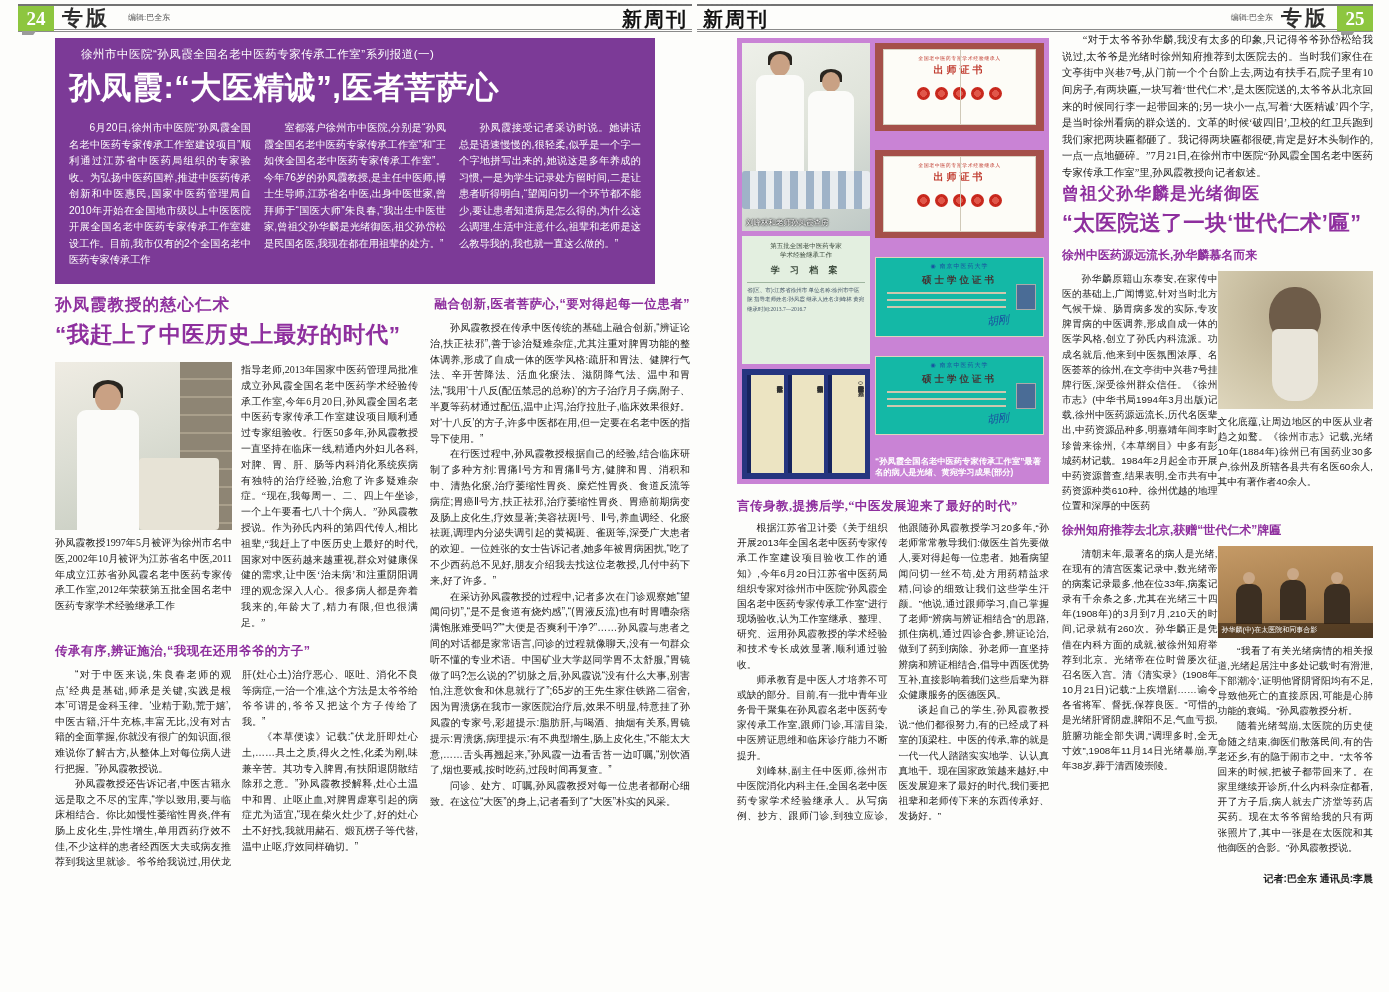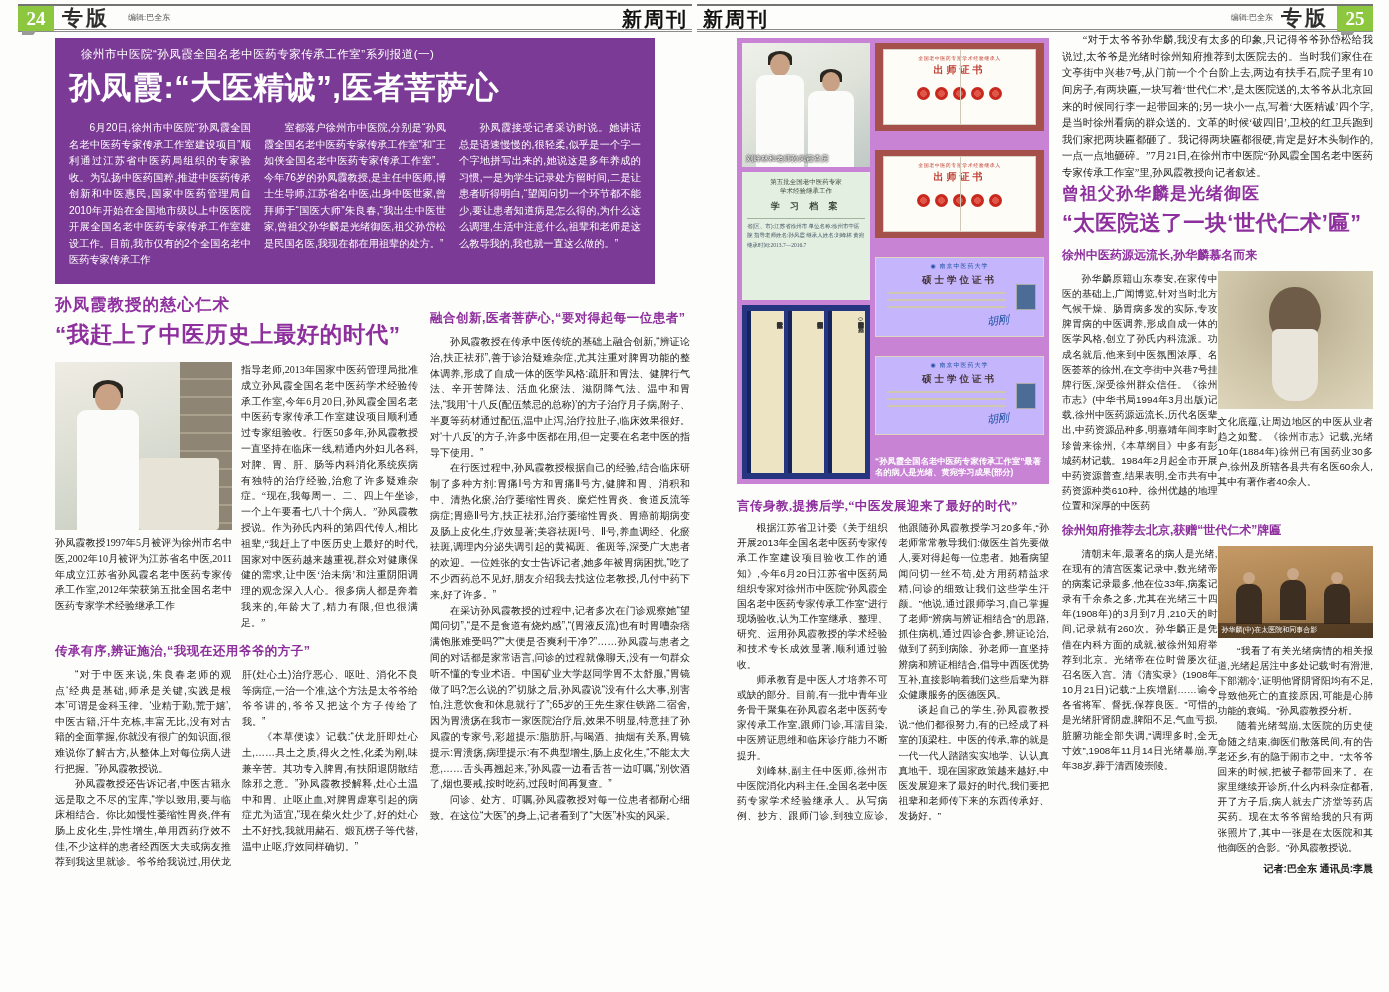--- a/index.html
+++ b/index.html
@@ -54,21 +54,21 @@
     height:326px; overflow:hidden; }
   .body2 p, .rblock p, .lb25 p { text-indent:2em; }
   .rblock { width:260px; }
   .rblock .flow { font-size:10px; line-height:1.58; text-align:justify; height:640px; overflow:hidden; }
 
   
   .gallery { position:absolute; left:40px; top:34px; width:312px; height:446px;
     background:#c983d5; padding:5px; display:flex; gap:5px; }
   .gal-l { width:128px; display:flex; flex-direction:column; gap:5px; }
   .gal-r { flex:1; display:flex; flex-direction:column; gap:19px; }
-  .ph-doctors { height:124px; position:relative; overflow:hidden;
+  .ph-doctors { height:188px; position:relative; overflow:hidden;
     background:linear-gradient(150deg,#eef0e9 0%,#dfe3da 50%,#bfc9c6 100%); }
   .ph-cap { position:absolute; left:4px; bottom:3px; color:#fff; font-size:7.5px;
     text-shadow:0 0 2px #000,0 0 2px #000; }
   .ph-archive { height:128px; background:#e3efe0; padding:6px 5px; text-align:center;
     font-family:"Liberation Serif",serif; color:#3c4a3c; overflow:hidden; }
   .ph-archive .a1 { font-size:6.5px; }
   .ph-archive .at { font-size:9px; letter-spacing:4px; margin:4px 0 5px; font-weight:bold; }
   .ph-archive .fm { font-size:5.5px; text-align:left; line-height:1.7; color:#456; border-top:1px solid #9fb59f; padding-top:3px; }
   .ph-binders { flex:1; background:#25357f; padding:6px 5px; display:flex; gap:4px; overflow:hidden; }
   .ph-binders span { flex:1; writing-mode:vertical-rl; font-size:6px; color:#333;
@@ -76,21 +76,21 @@
   .cert { height:98px; background:#a5504a; padding:6px 8px; }
   .cert .book { background:#fdfcf7; height:100%; border:1px solid #d8d2c2; position:relative;
     text-align:center; padding-top:5px; }
   .cert .book:before { content:""; position:absolute; left:50%; top:0; bottom:0; width:1px; background:#d0c9b8; }
   .cert .ch { font-size:5px; color:#c03c30; letter-spacing:.5px; }
   .cert .ct { font-size:10px; color:#c03c30; font-weight:bold; font-family:"Liberation Serif",serif;
     letter-spacing:3px; margin-top:2px; }
   .seals { display:flex; justify-content:center; gap:5px; margin-top:10px; }
   .seal { width:13px; height:13px; border-radius:50%;
     background:radial-gradient(circle,#e0574a 0 35%,#c8281d 36% 80%,#e8887e 81%); }
-  .degree { height:88px; background:#c4b5fd; border:1px solid #ddd5bd; padding:4px 7px; position:relative; }
+  .degree { height:88px; background:#14b8a6; border:1px solid #ddd5bd; padding:4px 7px; position:relative; }
   .degree .du { font-size:6px; color:#1a4fa0; text-align:center; letter-spacing:1px; }
   .degree .du:before { content:"◉ "; font-size:6px; }
   .degree .dt { font-size:9.5px; color:#433; font-weight:bold; text-align:center; letter-spacing:3px;
     font-family:"Liberation Serif",serif; margin-top:3px; }
   .degree .dphoto { position:absolute; right:7px; top:26px; width:20px; height:26px; background:#4a6c96; border:1px solid #aaa; }
   .degree .dsig { position:absolute; right:34px; bottom:8px; font-size:11px; color:#1a4fa0;
     font-style:italic; font-family:"Liberation Serif",serif; transform:rotate(-6deg); }
   .degree .dline { height:2px; background:#cfc7ae; margin:5px 30px 4px 4px; }
   .gal-caption { flex:1; color:#fff; font-size:8.3px; font-weight:bold; line-height:1.4; padding-top:2px; }
 
@@ -114,21 +114,21 @@
     width:52px; height:58px; border-radius:48%; background:#6e5c49; }
   .portrait .pbd { position:absolute; left:50%; top:58px; transform:translateX(-50%);
     width:46px; height:72px; border-radius:6px 6px 20px 20px; background:#e9e5da; }
   .groupphoto { width:100%; height:92px; position:relative; overflow:hidden; margin-bottom:5px;
     background:linear-gradient(170deg,#c59a66 0%,#a57d4e 60%,#7e5f3c 100%); }
   .gfig { position:absolute; bottom:14px; width:26px; height:40px; border-radius:10px 10px 0 0; background:#3c2f22; }
   .gfig:after { content:""; position:absolute; top:-12px; left:7px; width:12px; height:12px;
     border-radius:50%; background:#caa887; }
   .gcap { position:absolute; left:0; right:0; bottom:0; background:rgba(50,33,16,.6);
     color:#fff; font-size:7px; padding:2px 4px; }
-  .byline { text-align:right; font-size:10px; font-weight:bold; margin-top:6px; }
+  .byline { text-align:right; font-size:10px; font-weight:bold; margin-top:16px; }
 </style>
 </head>
 <body>
 
 <div class="page" id="p24">
   <div class="pg-header">
     <div class="numbox">24</div>
     <div class="seclabel">专版</div>
     <div class="editor">编辑:巴全东</div>
     <div class="masthead">
@@ -166,21 +166,21 @@
       </div>
       <div class="subhead">传承有序,辨证施治,“我现在还用爷爷的方子”</div>
       <div class="body2">
           <p>“对于中医来说,朱良春老师的观点‘经典是基础,师承是关键,实践是根本’可谓是金科玉律。‘业精于勤,荒于嬉’,中医古籍,汗牛充栋,丰富无比,没有对古籍的全面掌握,你就没有很广的知识面,很难说你了解古方,从整体上对每位病人进行把握。”孙凤霞教授说。</p>
           <p>孙凤霞教授还告诉记者,中医古籍永远是取之不尽的宝库,“学以致用,要与临床相结合。你比如慢性萎缩性胃炎,伴有肠上皮化生,异性增生,单用西药疗效不佳,不少这样的患者经西医大夫或病友推荐到我这里就诊。爷爷给我说过,用伏龙肝(灶心土)治疗恶心、呕吐、消化不良等病症,一治一个准,这个方法是太爷爷给爷爷讲的,爷爷又把这个方子传给了我。”</p>
           <p>《本草便读》记载:“伏龙肝即灶心土,……具土之质,得火之性,化柔为刚,味兼辛苦。其功专入脾胃,有扶阳退阴散结除邪之意。”孙凤霞教授解释,灶心土温中和胃、止呕止血,对脾胃虚寒引起的病症尤为适宜,“现在柴火灶少了,好的灶心土不好找,我就用赭石、煅瓦楞子等代替,温中止呕,疗效同样确切。”</p>
         </div>
     </div>
 
     <div class="rblock">
-      <div class="subhead" style="margin-top:16px;">融合创新,医者菩萨心,“要对得起每一位患者”</div>
+      <div class="subhead" style="margin-top:2px;text-align:right;">融合创新,医者菩萨心,“要对得起每一位患者”</div>
       <div class="flow">
           <p>孙凤霞教授在传承中医传统的基础上融合创新,“辨证论治,扶正祛邪”,善于诊治疑难杂症,尤其注重对脾胃功能的整体调养,形成了自成一体的医学风格:疏肝和胃法、健脾行气法、辛开苦降法、活血化瘀法、滋阴降气法、温中和胃法,“我用‘十八反(配伍禁忌的总称)’的方子治疗月子病,附子、半夏等药材通过配伍,温中止泻,治疗拉肚子,临床效果很好。对‘十八反’的方子,许多中医都在用,但一定要在名老中医的指导下使用。”</p>
           <p>在行医过程中,孙凤霞教授根据自己的经验,结合临床研制了多种方剂:胃痛Ⅰ号方和胃痛Ⅱ号方,健脾和胃、消积和中、清热化瘀,治疗萎缩性胃炎、糜烂性胃炎、食道反流等病症;胃癌Ⅱ号方,扶正祛邪,治疗萎缩性胃炎、胃癌前期病变及肠上皮化生,疗效显著;美容祛斑Ⅰ号、Ⅱ号,养血调经、化瘀祛斑,调理内分泌失调引起的黄褐斑、雀斑等,深受广大患者的欢迎。一位姓张的女士告诉记者,她多年被胃病困扰,“吃了不少西药总不见好,朋友介绍我去找这位老教授,几付中药下来,好了许多。”</p>
           <p>在采访孙凤霞教授的过程中,记者多次在门诊观察她“望闻问切”,“是不是食道有烧灼感”,“(胃液反流)也有时胃嘈杂痞满饱胀难受吗?”“大便是否爽利干净?”……孙凤霞与患者之间的对话都是家常语言,问诊的过程就像聊天,没有一句群众听不懂的专业术语。中国矿业大学赵同学胃不太舒服,“胃镜做了吗?怎么说的?”切脉之后,孙凤霞说“没有什么大事,别害怕,注意饮食和休息就行了”;65岁的王先生家住铁路二宿舍,因为胃溃疡在我市一家医院治疗后,效果不明显,特意挂了孙凤霞的专家号,彩超提示:脂肪肝,与喝酒、抽烟有关系,胃镜提示:胃溃疡,病理提示:有不典型增生,肠上皮化生,“不能太大意,……舌头再翘起来,”孙凤霞一边看舌苔一边叮嘱,“别饮酒了,烟也要戒,按时吃药,过段时间再复查。”</p>
           <p>问诊、处方、叮嘱,孙凤霞教授对每一位患者都耐心细致。在这位“大医”的身上,记者看到了“大医”朴实的风采。</p>
         </div>
     </div>
   </div>
 </div>
 

